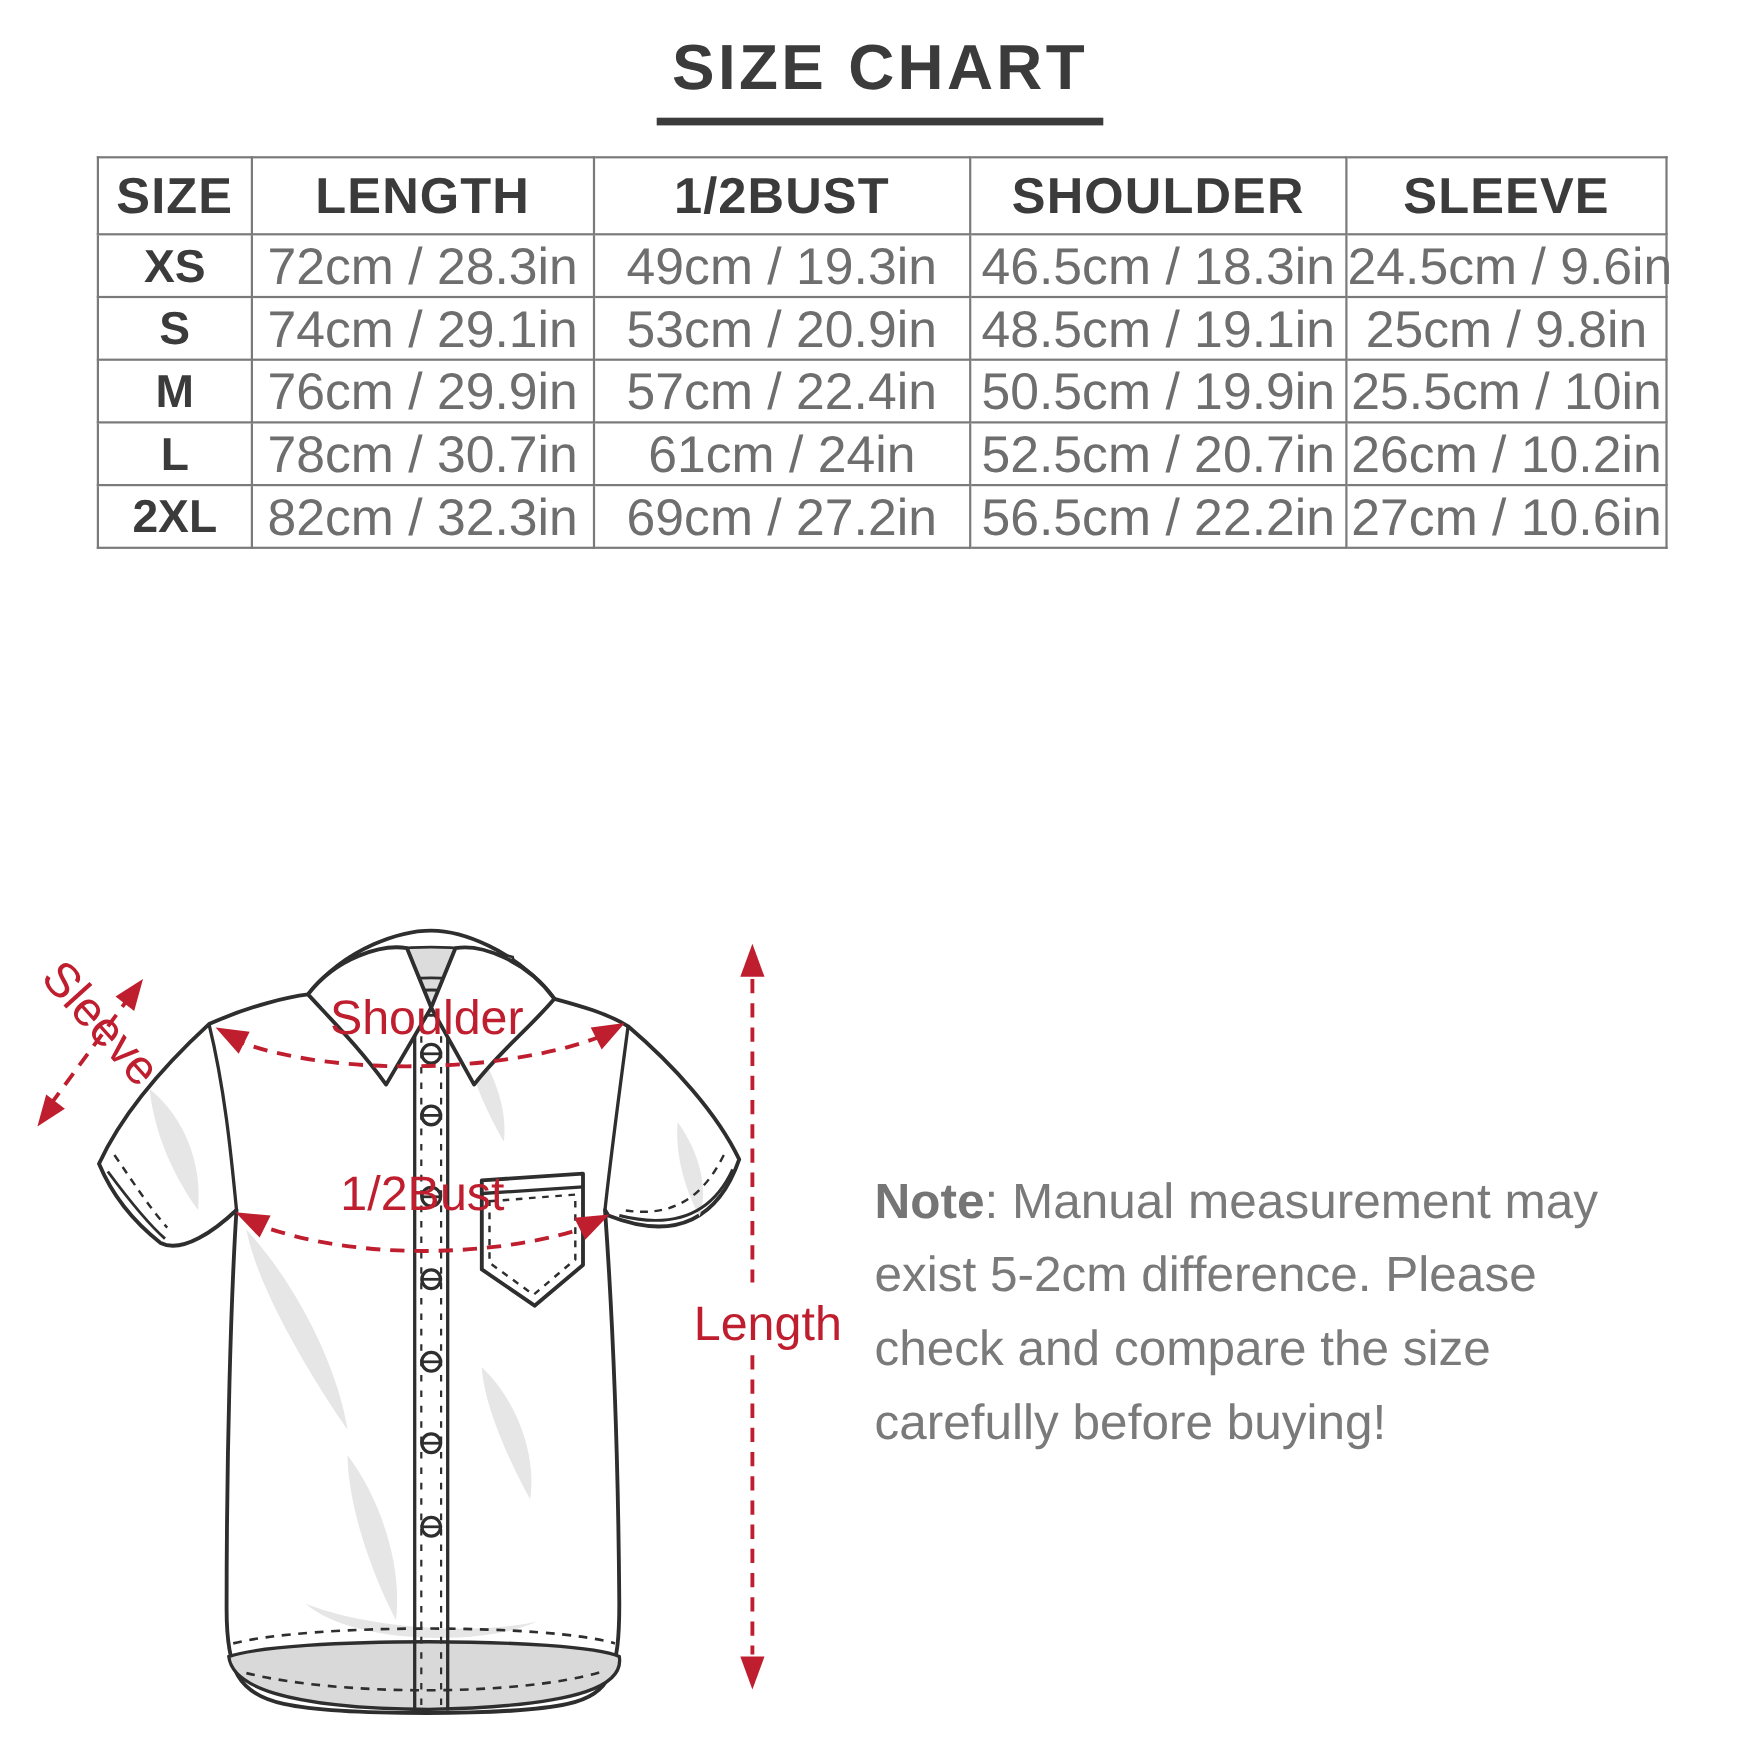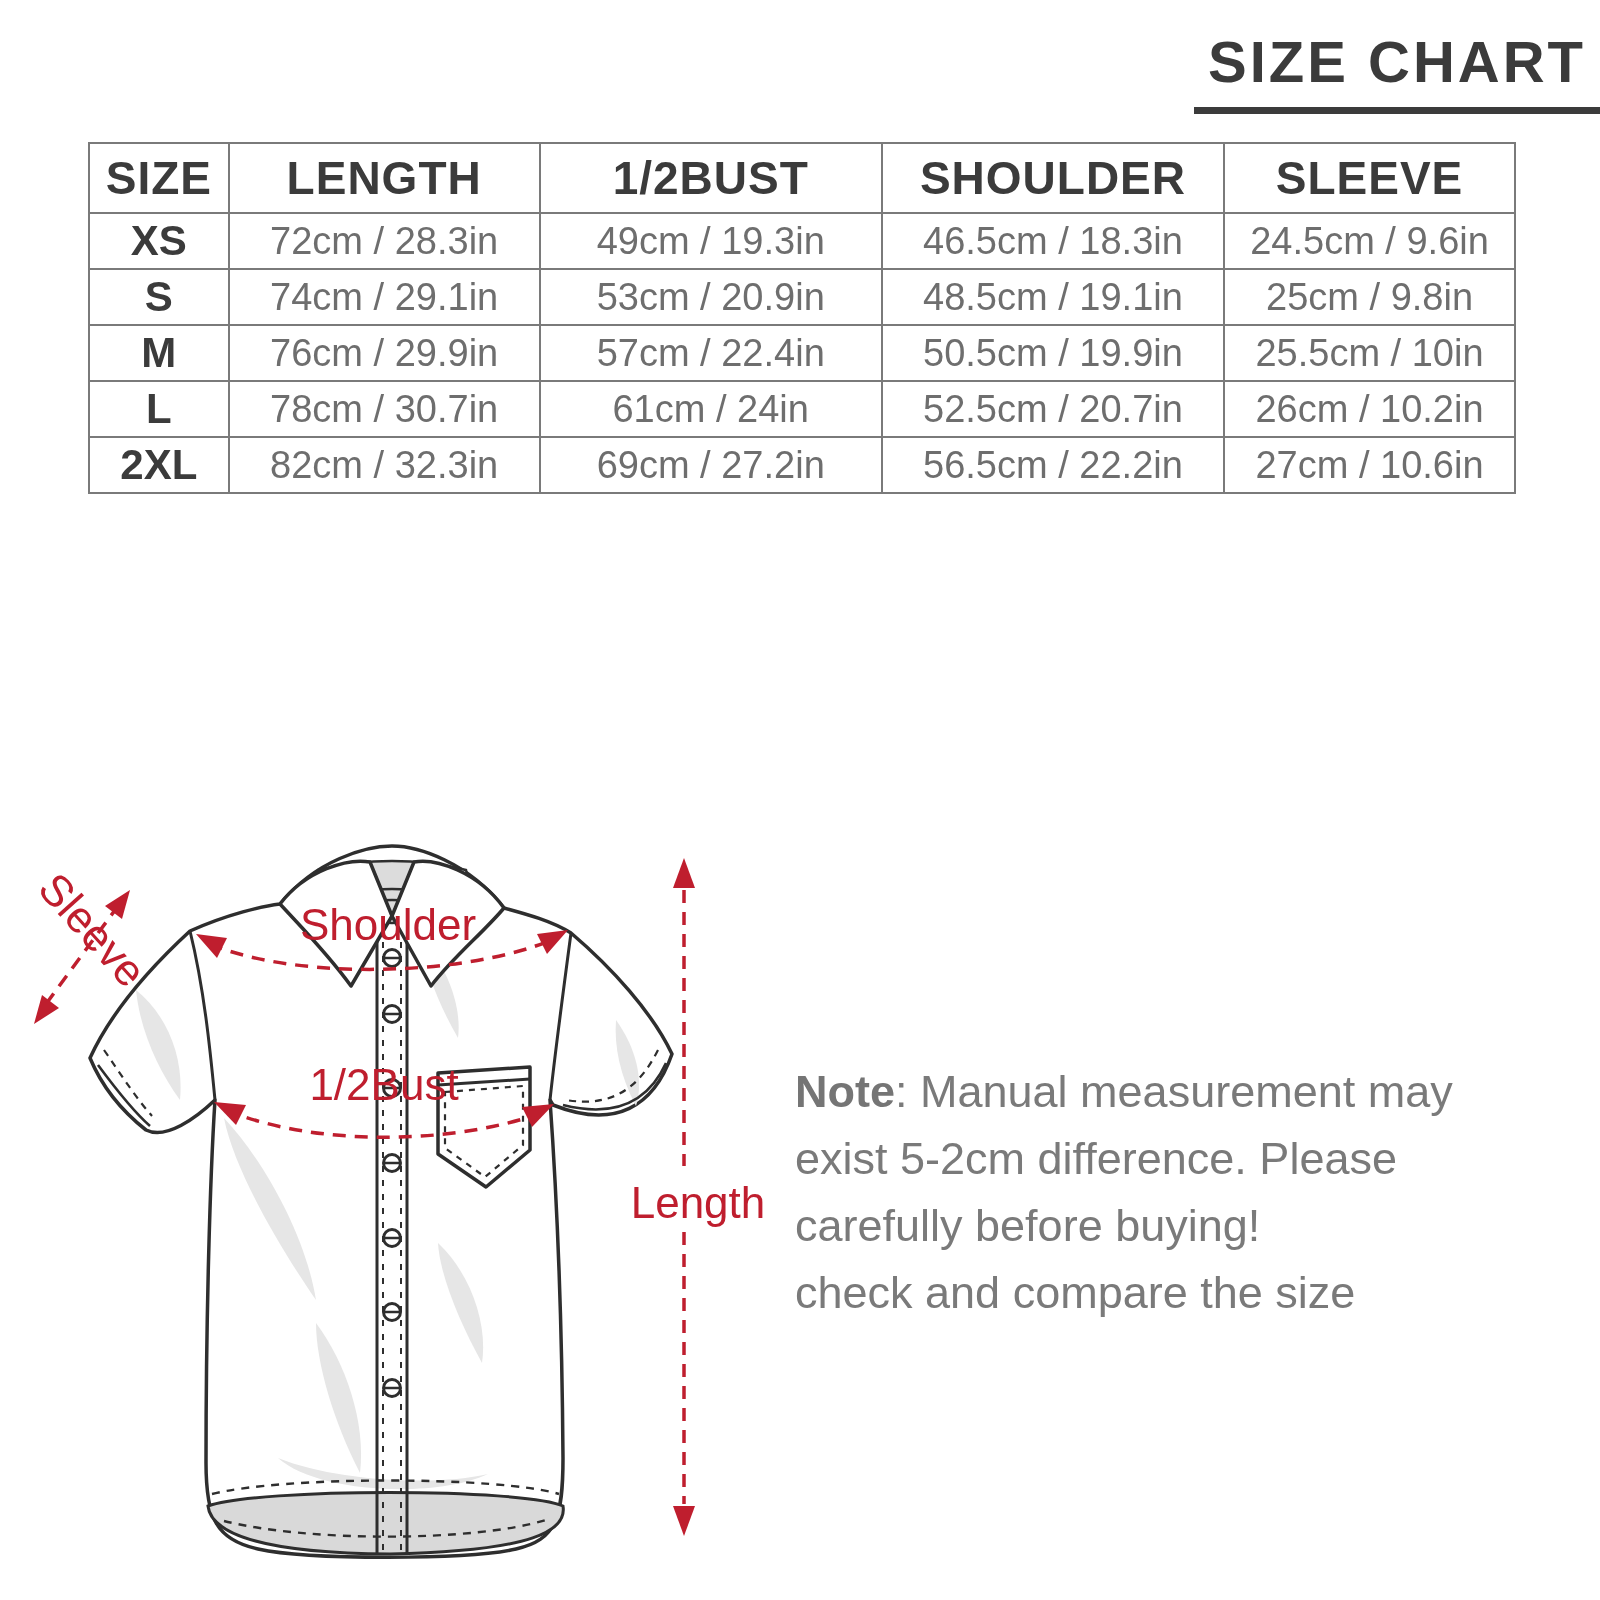--- a/index.html
+++ b/index.html
@@ -1,39 +1,39 @@
 <!DOCTYPE html>
 <html><head>
 <meta charset="utf-8">
 <style>
   html,body{margin:0;padding:0;}
   body{
     width:1600px;height:1600px;position:relative;background:#ffffff;
     font-family:"Liberation Sans", sans-serif;overflow:hidden;
   }
   
-  .title-wrap{position:absolute;top:28px;left:0;width:100%;text-align:right;}
+  .title-wrap{position:absolute;top:28px;left:0;width:100%;text-align:center;}
   .title-text{
     display:inline-block;font-size:58px;font-weight:700;color:#3b3b3b;
     letter-spacing:3px;border-bottom:7px solid #3b3b3b;padding:0 14px 12px 14px;
   }
   
   table.size-table{
     position:absolute;left:88px;top:142px;width:1428px;
     border-collapse:collapse;table-layout:fixed;
   }
   .size-table th,.size-table td{
     border:2px solid #7a7a7a;text-align:center;vertical-align:middle;padding:0;
     white-space:nowrap;
   }
   .size-table thead tr{height:70px;}
   .size-table tbody tr{height:56px;}
   .size-table thead th{font-size:46px;font-weight:700;color:#3b3b3b;letter-spacing:1px;}
   .size-table tbody th{font-size:42px;font-weight:700;color:#3b3b3b;}
-  .size-table td{font-size:38px;font-weight:400;color:#6e6e6e;}
+  .size-table td{font-size:47px;font-weight:400;color:#6e6e6e;}
   
   .diagram{position:absolute;left:18px;top:818px;width:760px;height:785px;}
   .diagram svg{display:block;width:760px;height:785px;}
   .diagram text{font-family:"Liberation Sans", sans-serif;font-size:44px;}
   
   .note{
     position:absolute;left:795px;top:1058px;width:710px;
     font-size:45px;line-height:67px;color:#7a7a7a;
   }
   .note b{font-weight:700;color:#757575;margin-top:40px;}
@@ -209,15 +209,15 @@
       <polygon points="666,40 655,70 677,70" stroke="none"></polygon>
       <polygon points="666,718 655,688 677,688" stroke="none"></polygon>
       <text x="680" y="400" text-anchor="middle" stroke="none">Length</text>
     </g>
   </svg>
 </div>
 
 <div class="note">
   <div><b>Note</b><span>: Manual measurement may</span></div>
   <div>exist 5-2cm difference. Please</div>
+  <div>check and compare the size</div>
   <div>carefully before buying!</div>
-  <div>check and compare the size</div>
 </div>
 
 </body></html>

